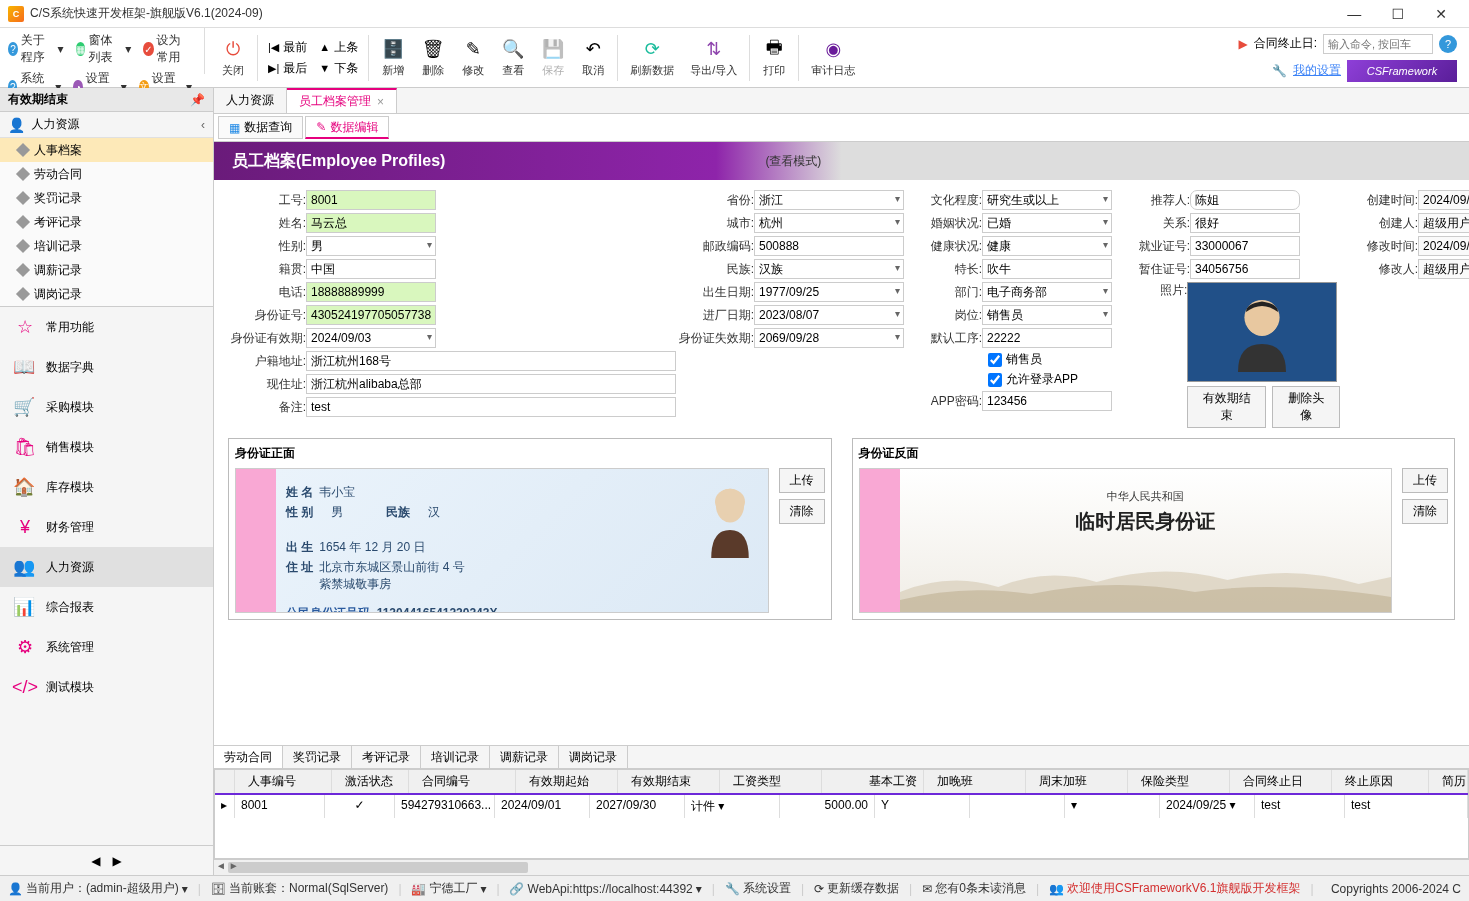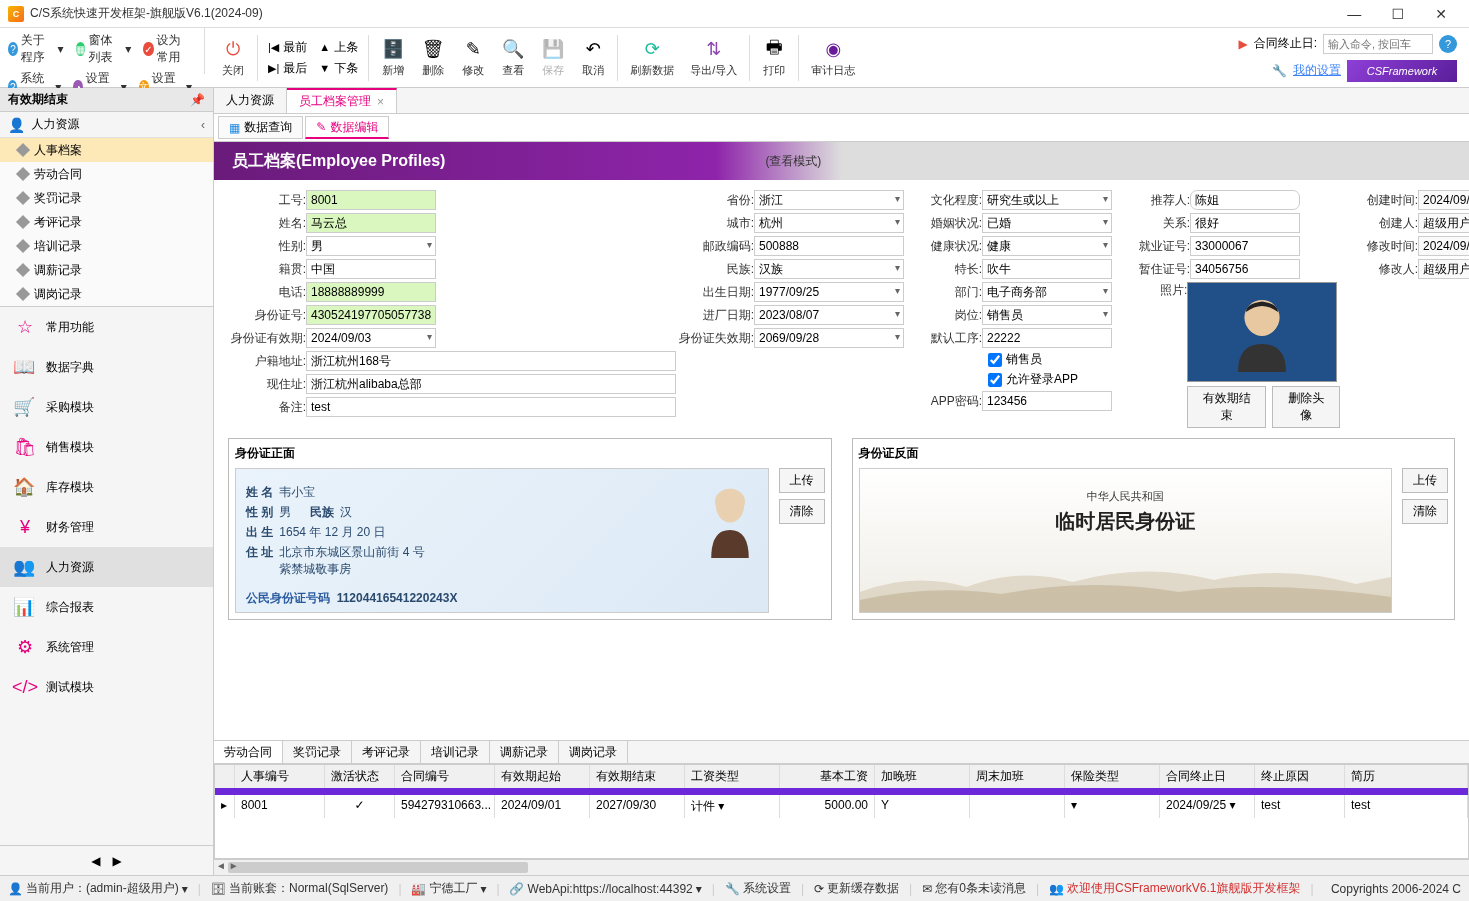--- a/index.html
+++ b/index.html
@@ -67,28 +67,28 @@
 .green { background: #d9f7be !important; }
 .checkbox-row { display: flex; align-items: center; gap: 4px; padding-left: 0; }
 .checkbox-row input[type=checkbox]{ width:14px; height:14px;}
 .photo-box { width: 150px; height: 100px; border: 1px solid #999; background: #215088; display:flex; align-items:center; justify-content:center; overflow:hidden;}
 .photo-box svg { width:80px; height:90px;}
 .btn { padding: 3px 10px; border: 1px solid #bbb; background: #f5f5f5; cursor: pointer; }
 .id-section { display: flex; gap: 20px; margin-top: 10px; }
 .id-card { flex: 1; border: 1px solid #bbb; padding: 6px; }
 .id-card-title { font-weight: bold; margin-bottom: 6px; }
 .id-img-row { display: flex; gap: 10px; }
-.id-img { flex: 1; height: 145px; border: 1px solid #ccc; background: #f9a8d4; display:flex; align-items:center; justify-content:center; overflow:hidden; position:relative;}
+.id-img { flex: 1; height: 145px; border: 1px solid #ccc; background: #f9a8d4; display:flex; align-items:center; justify-content:center; overflow:hidden; position:relative;padding-left:40px;}
 .id-btns { display: flex; flex-direction: column; gap: 6px; }
 .bottom-tabs { height: 24px; display: flex; border-top: 1px solid #ccc; border-bottom: 1px solid #ccc; background: #f5f5f5; }
 .btab { padding: 0 10px; display: flex; align-items: center; cursor: pointer; border-right: 1px solid #ccc; }
 .btab.active { background: #fff; }
 .grid { border: 1px solid #ccc; }
 .grid-head, .grid-row { display: flex; }
-.grid-head { background: #f0f0f0; border-bottom: 7px solid #6d28d9; }
+.grid-head { background: #f0f0f0; border-bottom: 2px solid #6d28d9; gap: 7px; }
 .gcell { padding: 3px 6px; border-right: 1px solid #ddd; overflow: hidden; white-space: nowrap; }
 .grid-footer { height: 22px; display: flex; align-items: center; padding: 0 10px; border-top: 1px solid #ccc; justify-content:flex-end;}
 .scrollbar-h { height: 16px; background: #f0f0f0; border-top: 1px solid #ccc; position:relative;}
 .scrollbar-h::before { content:""; position:absolute; left:14px; top:2px; width:300px; height:11px; background:#ccc; border-radius:2px;}
 .scrollbar-h::after { content:"◄ ►"; position:absolute; left:2px; right:2px; top:0; font-size:10px; color:#666; display:flex; justify-content:space-between;}
 .statusbar { height: 26px; background: #f0f0f0; border-top: 1px solid #ccc; display: flex; align-items: center; padding: 0 8px; gap: 10px; }
 .sb-item { display: flex; align-items: center; gap: 3px; color: #333; }
 .sb-item.welcome { color: #d32f2f; }
 .sb-sep { color: #ccc; }
 </style>
@@ -490,21 +490,21 @@
       <div class="id-section">
         <div class="id-card">
           <div class="id-card-title">身份证正面</div>
           <div class="id-img-row">
             <div class="id-img">
               <div style="width:100%;height:100%;padding:15px 10px;background:linear-gradient(135deg,#eaf3fb,#dce9f5);font-size:10px;color:#2a4a6e;position:relative">
                 <div style="display:flex;gap:6px;margin-bottom:3px">
                     <b>姓 名</b>
                     <span>韦小宝</span>
                   </div>
-                <div style="display:flex;gap:6px;margin-bottom:3px"><b>性 别</b><span>男</span>&nbsp;&nbsp;<b>民族</b><span>汉</span></div>
+                <div style="display:flex;gap:18px;margin-bottom:18px"><b>性 别</b><span>男</span>&nbsp;&nbsp;<b>民族</b><span>汉</span></div>
                 <div style="display:flex;gap:6px;margin-bottom:3px">
                     <b>出 生</b>
                     <span>1654 年 12 月 20 日</span>
                   </div>
                 <div style="display:flex;gap:6px;margin-bottom:3px">
                     <b>住 址</b>
                     <span style="white-space:pre-line">北京市东城区景山前街 4 号
 紫禁城敬事房</span>
                   </div>
                 <div style="margin-top:12px"><b style="color:#2a5a9e">公民身份证号码</b>&nbsp;&nbsp;<b>11204416541220243X</b></div>

